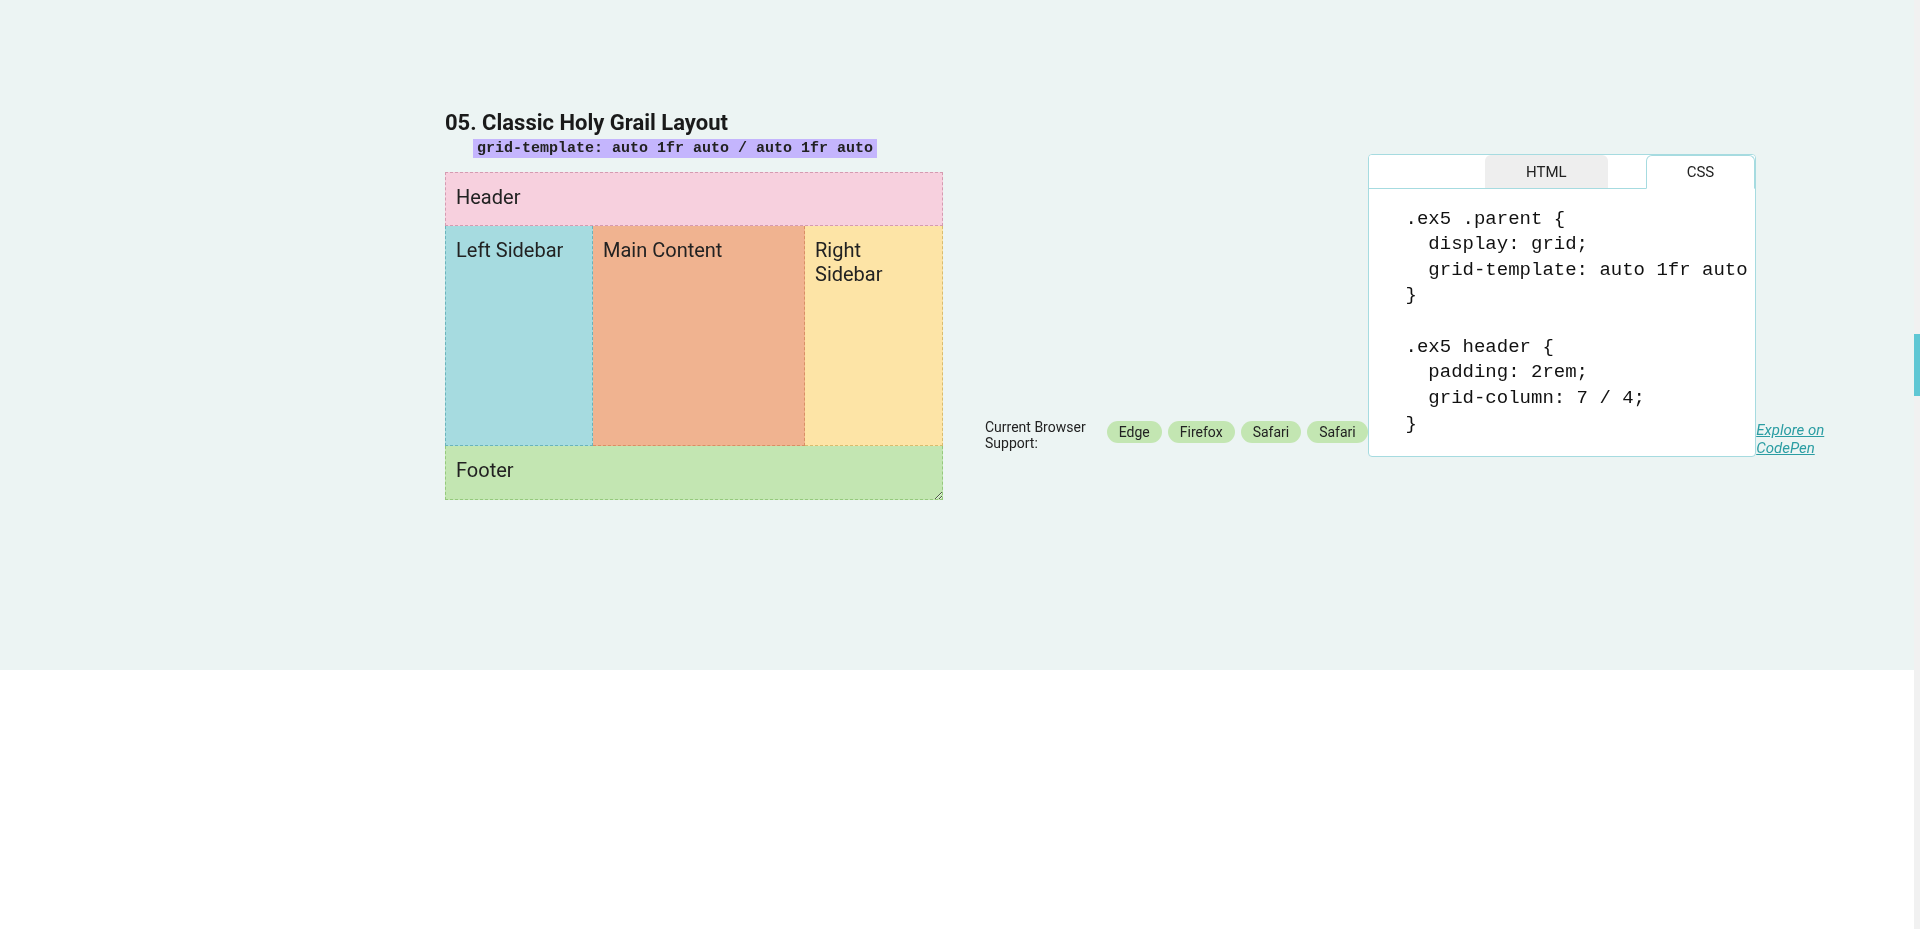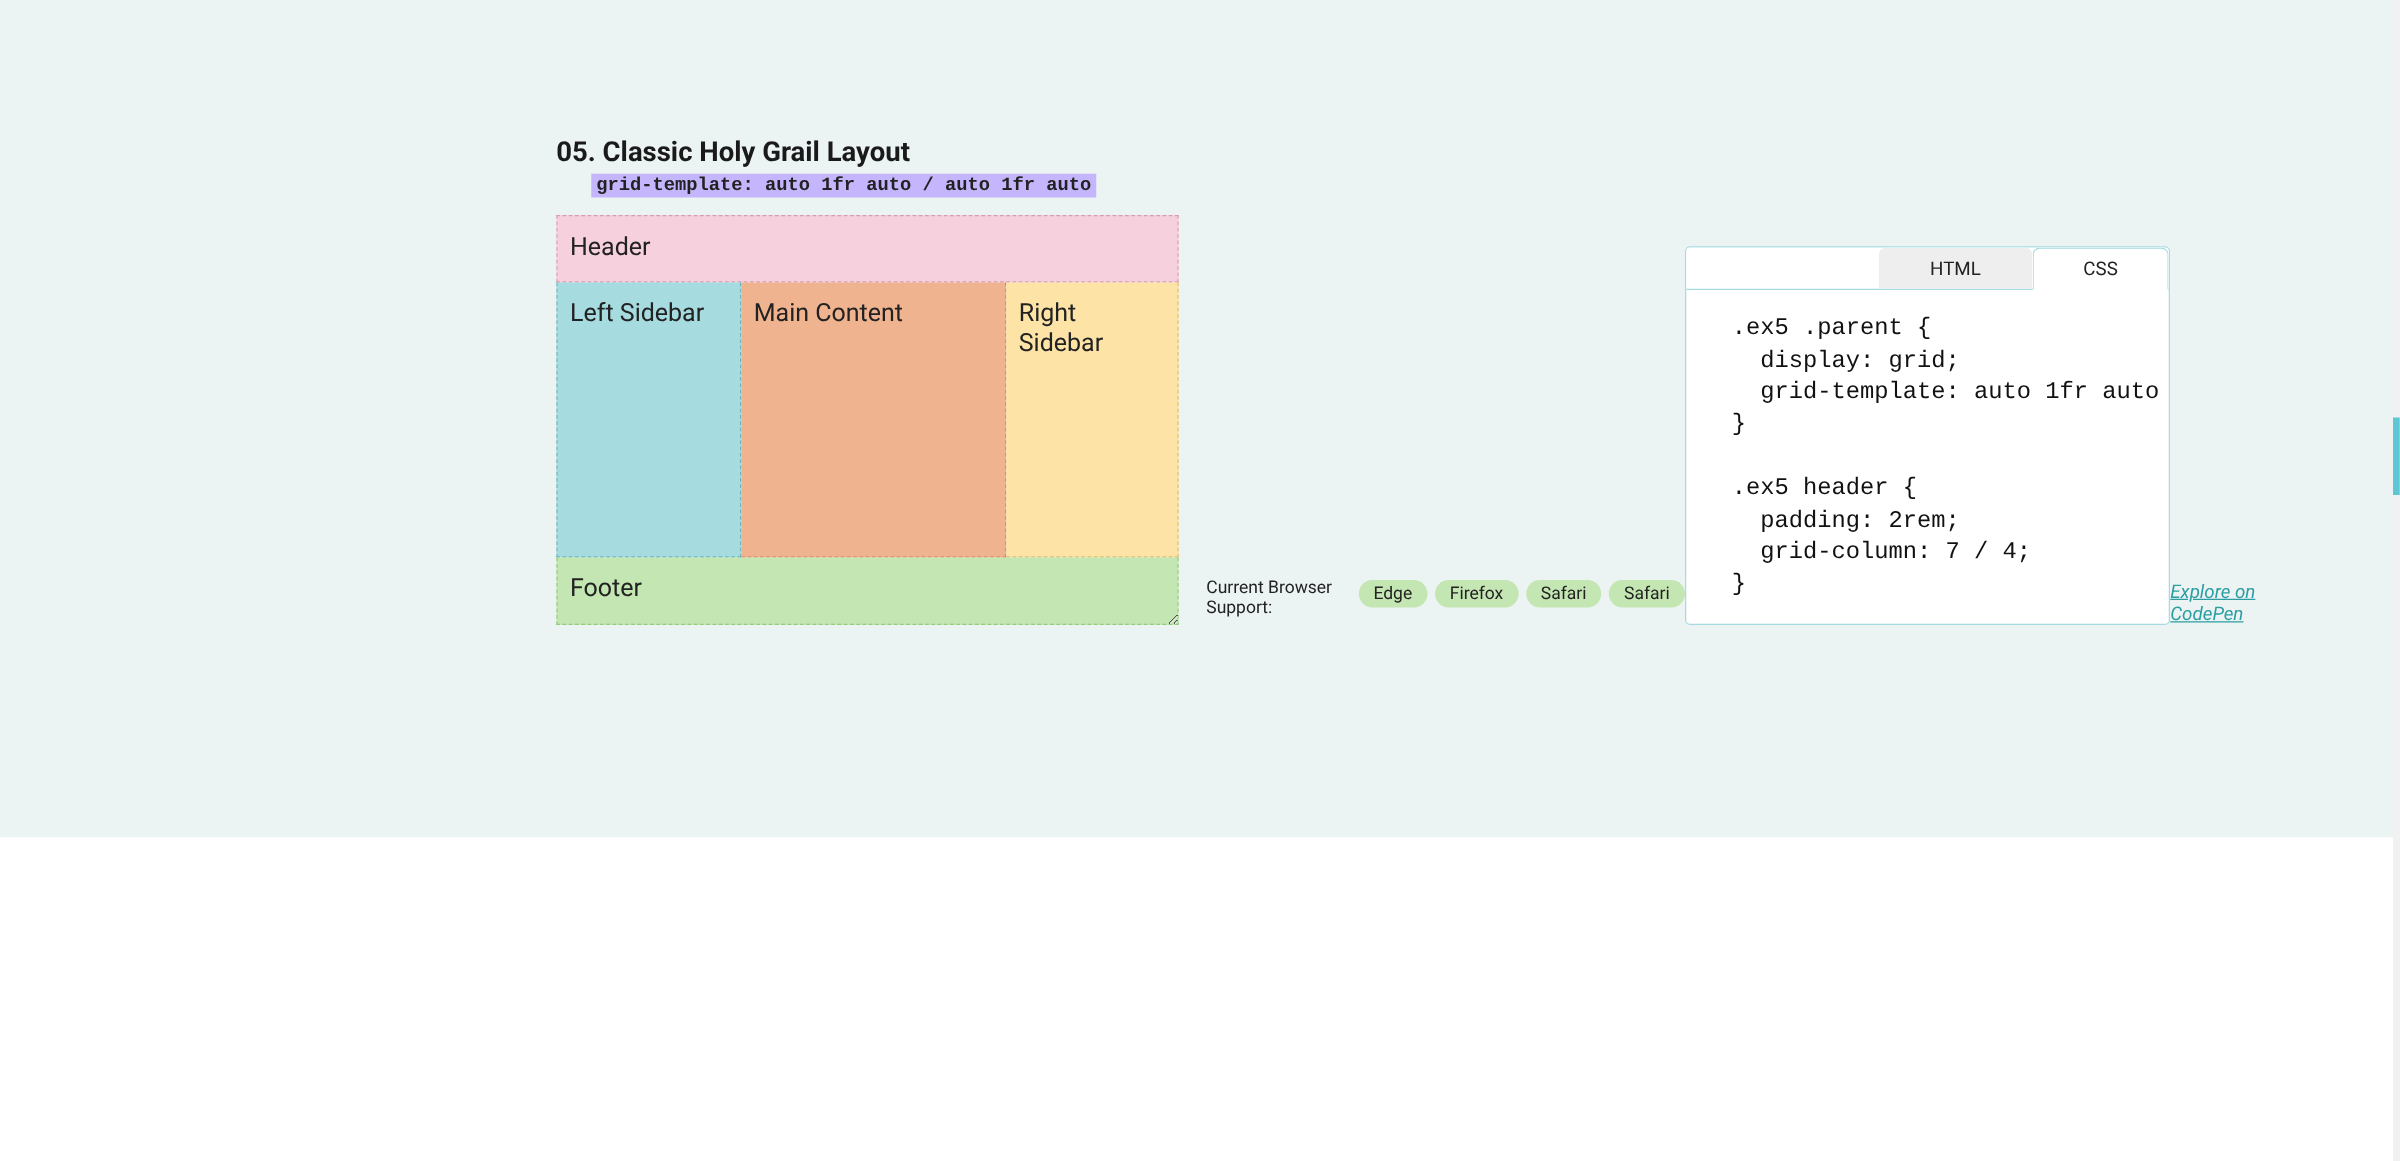--- a/index.html
+++ b/index.html
@@ -10,22 +10,22 @@
     }
     .section {
       background: #ecf4f3;
       padding: 110px 0 170px 0;
       position: relative;
     }
     .container {
       max-width: 1030px;
       margin: 0 auto;
       display: flex;
-      gap: 22px;
-      align-items: flex-end;
+      gap: 42px;
+      align-items: center;
     }
     .left-col { flex: 0 0 498px; }
     .right-col { flex: 1; display: flex; flex-direction: row; align-items: flex-end; }
 
     .title {
       font-size: 22px;
       font-weight: 700;
       margin-bottom: 2px;
       color: #1a1a1a;
     }
@@ -116,20 +116,21 @@
       justify-content: flex-end;
       background: #fff;
     }
     .tab {
       padding: 7px 40px;
       font-size: 15px;
       color: #222;
       cursor: pointer;
       border: 1px solid transparent;
       border-bottom: none;
+      margin-left: 38px;
     }
     .tab.inactive {
       background: #eeeeee;
       border-radius: 6px 6px 0 0;
     }
     .tab.active {
       background: #fff;
       border: 1px solid #a6dbe0;
       border-bottom: 1px solid #fff;
       margin-bottom: -1px;

